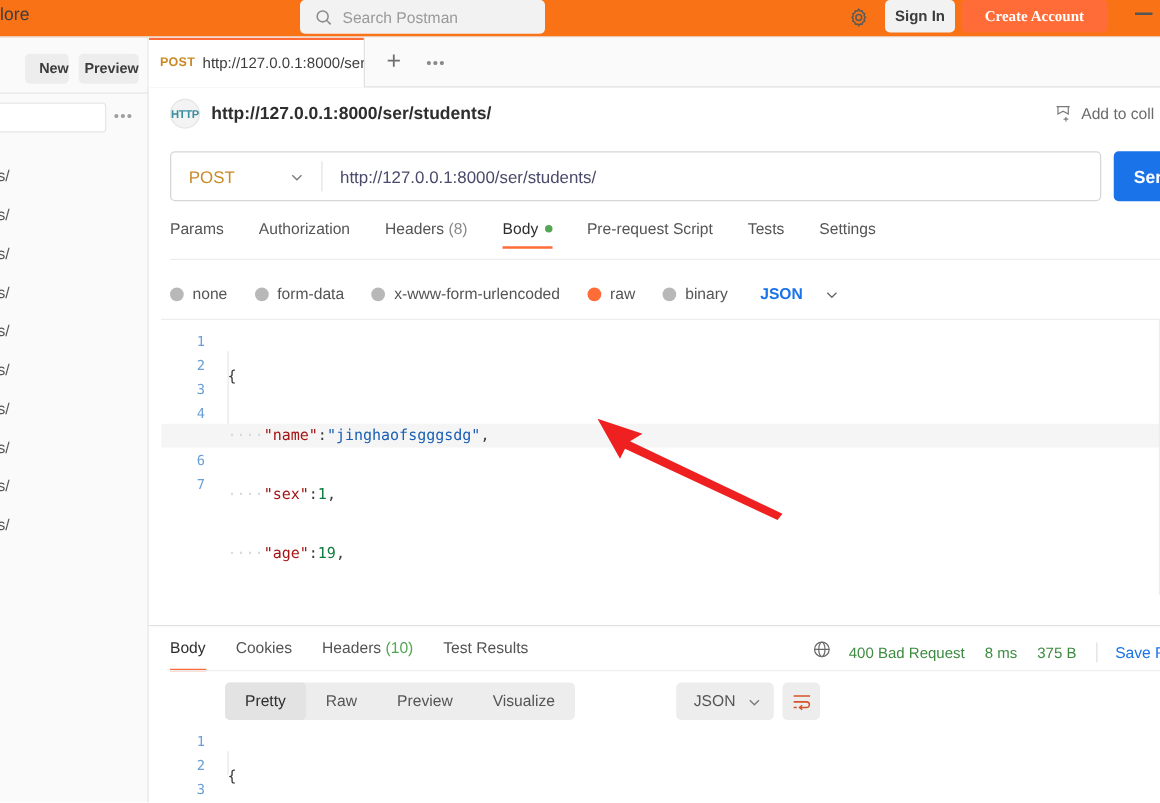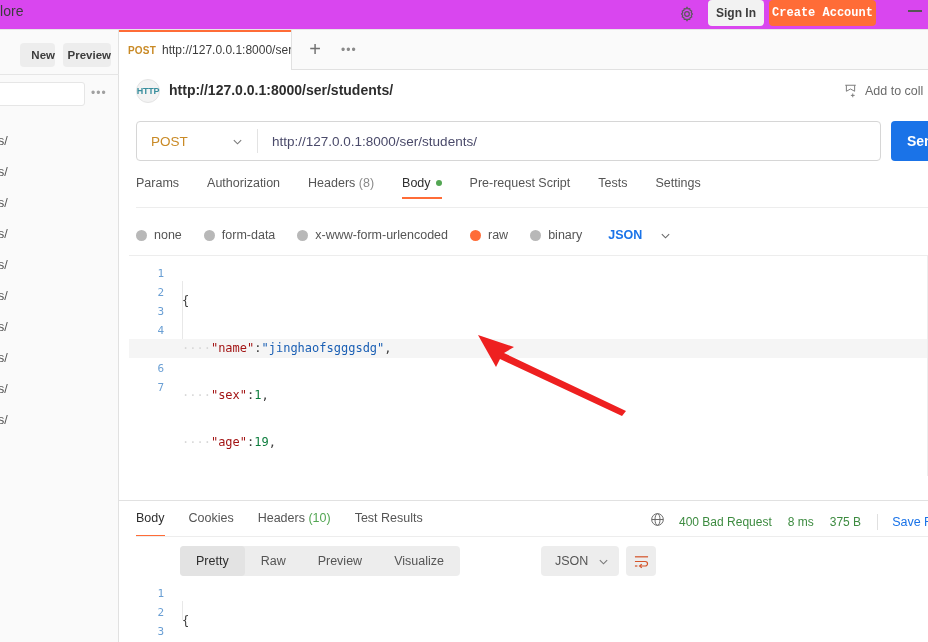--- a/index.html
+++ b/index.html
@@ -8,44 +8,44 @@
     overflow: hidden;
     background: #ffffff;
     font-family: "Liberation Sans", sans-serif;
     -webkit-font-smoothing: antialiased;
   }
   .app { position: relative; width: 928px; height: 642px; background:#fff; }
 
   
   .topbar {
     position:absolute; left:0; top:0; width:928px; height:30px;
-    background:#d946ef;
+    background:#f97316;
   }
   .explore-label {
     position:absolute; left:0; top:3px;
     font-size:14px; color:#3c3c3c; letter-spacing:0.1px;
   }
   .search-box {
     position:absolute; left:240px; top:0px; width:196px; height:27px;
     background:#f2f2f2; border-radius:4px;
     display:flex; align-items:center; gap:8px; padding-left:12px;
   }
   .search-box .ph { font-size:12.5px; color:#9a9a9a; }
   .gear { position:absolute; left:676px; top:3px; width:22px; height:22px;
           display:flex; align-items:center; justify-content:center; }
   .signin {
     position:absolute; left:708px; top:0px; width:56px; height:26px;
     background:#f2f2f2; border-radius:4px; border:none;
     font-family:"Liberation Sans", sans-serif;
     font-size:12px; font-weight:bold; color:#3c3c3c; cursor:pointer;
   }
   .create-acct {
-    position:absolute; left:769px; top:0px; width:107px; height:26px;
+    position:absolute; left:769px; top:0px; width:117px; height:26px;
     background:#ff6c37; border-radius:4px; border:none;
-    font-family:Liberation Mono, monospace;
+    font-family:Liberation Serif, serif;
     font-size:12px; font-weight:bold; color:#fff; cursor:pointer;
   }
   .win-min {
     position:absolute; left:908px; top:10px; width:14px; height:2px;
     background:#555;
   }
   .topbar-sep {
     position:absolute; left:0; top:29px; width:928px; height:1px;
     background:#e6e6e6;
   }
@@ -282,20 +282,27 @@
   }
 </style>
 </head>
 <body>
 
 <div class="app">
 
   <div class="topbar">
     <div class="explore-label">lore</div>
 
+    <div class="search-box">
+      <svg width="14" height="14" viewBox="0 0 16 16">
+        <circle cx="7" cy="7" r="5" fill="none" stroke="#8a8a8a" stroke-width="1.4"></circle>
+        <line x1="10.8" y1="10.8" x2="14.3" y2="14.3" stroke="#8a8a8a" stroke-width="1.4"></line>
+      </svg>
+      <span class="ph">Search Postman</span>
+    </div>
 
     <div class="gear">
       <svg width="18" height="18" viewBox="0 0 24 24">
         <g fill="none" stroke="#5a5a5a" stroke-width="1.6">
           <circle cx="12" cy="12" r="3.1"></circle>
           <path d="M12 3.2l1.3 1.9 2.3-.3.6 2.2 2.1 1-.6 2.2 1.5 1.8-1.5 1.8.6 2.2-2.1 1-.6 2.2-2.3-.3L12 20.8l-1.3-1.9-2.3.3-.6-2.2-2.1-1 .6-2.2L4.8 12l1.5-1.8-.6-2.2 2.1-1 .6-2.2 2.3.3z"></path>
         </g>
       </svg>
     </div>
 

